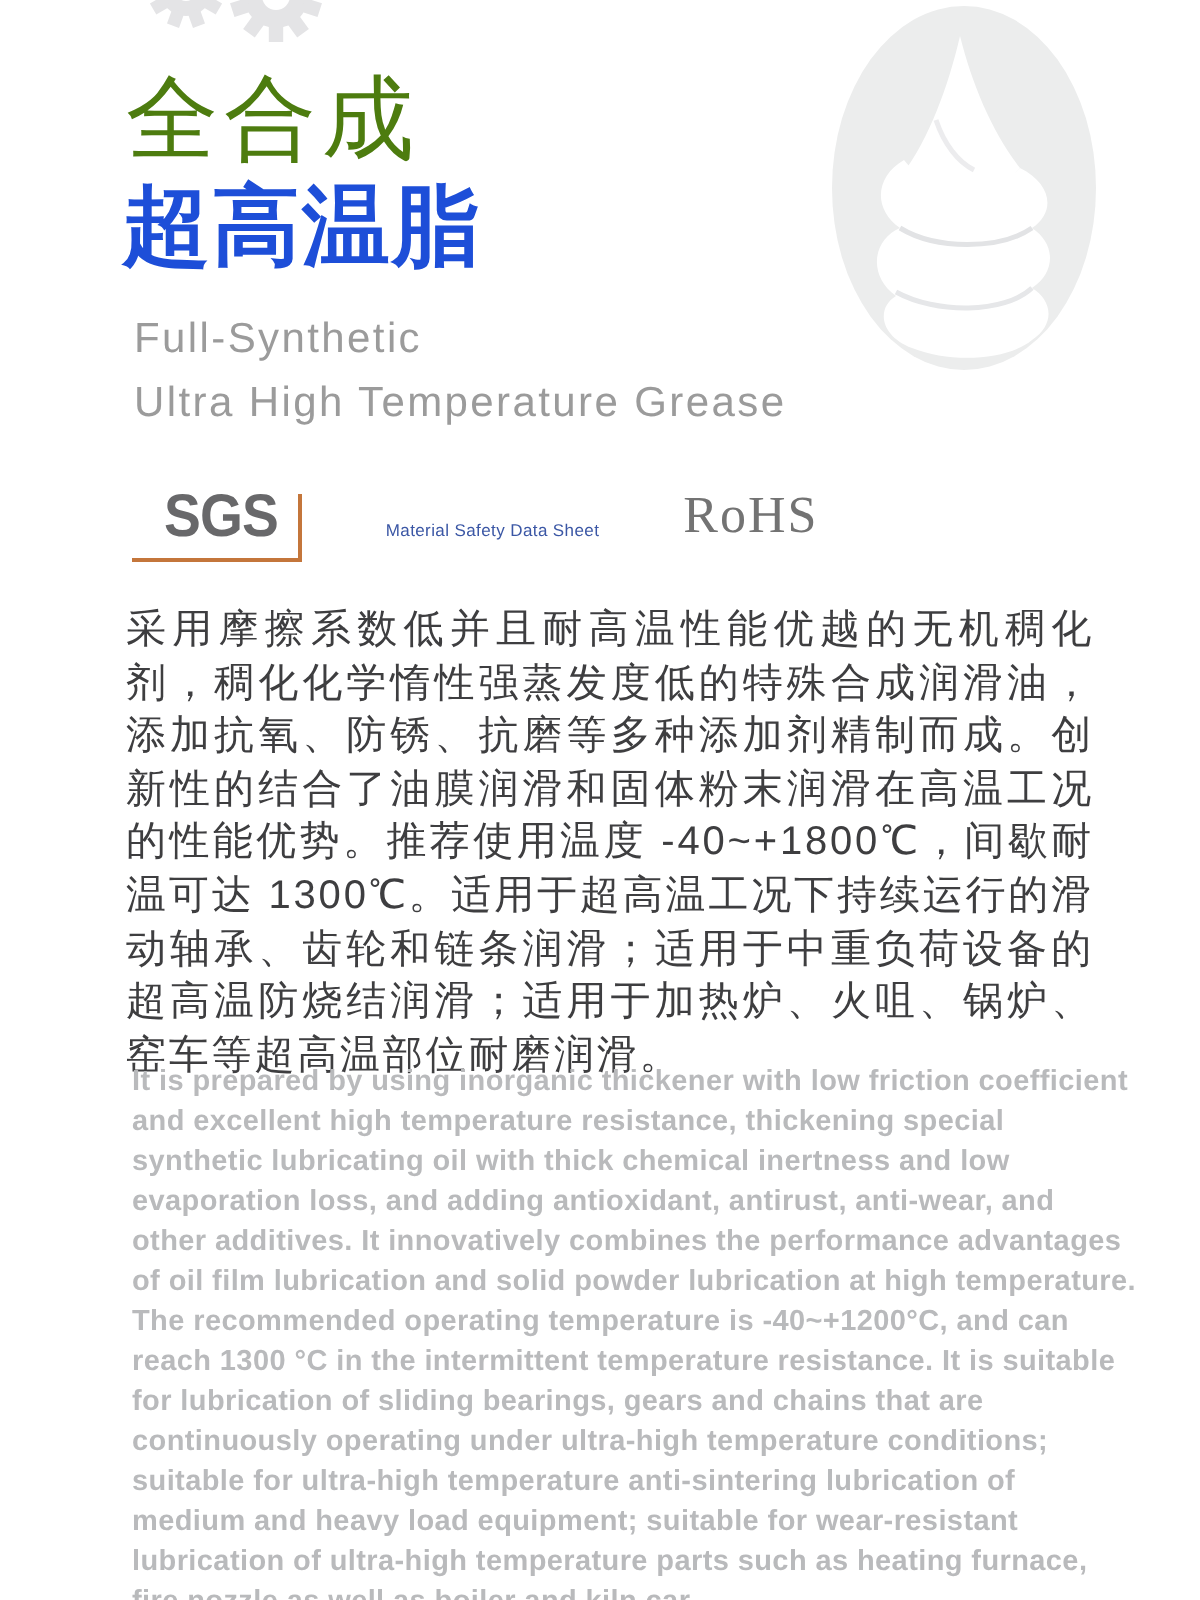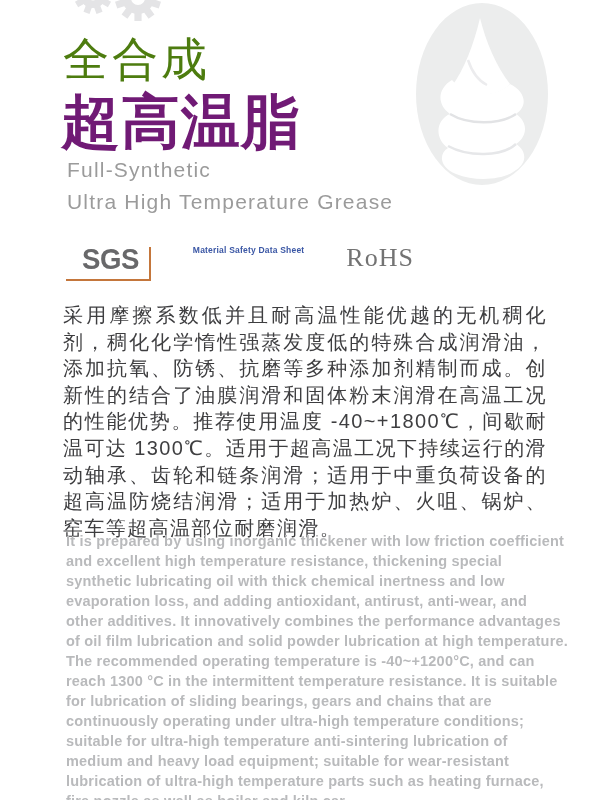--- a/index.html
+++ b/index.html
@@ -11,34 +11,34 @@
   .abs{position:absolute}
 
   
   .gears{left:70px;top:0;width:110px;height:32px;overflow:hidden}
 
   
   .photo{left:416px;top:2px;width:132px;height:184px}
 
   
   .title-cn{left:63px;top:34px;font-size:46px;color:#4d7c0f;font-weight:500;letter-spacing:3px;line-height:1.1}
-  .title-red{left:61px;top:90px;font-size:59px;color:#701a75;font-weight:700;letter-spacing:1px;line-height:1.1}
+  .title-red{left:61px;top:90px;font-size:44px;color:#1d4ed8;font-weight:700;letter-spacing:1px;line-height:1.1}
   .subtitle{left:67px;color:#9b9b9b;font-size:21px;letter-spacing:1.2px;white-space:nowrap}
   .subtitle.s1{top:158px}
   .subtitle.s2{top:190px}
 
   
   .logos{left:66px;top:242px;display:flex;align-items:flex-start;gap:42px}
   .sgs{position:relative;padding:2px 7px 7px 16px}
   .sgs-text{font-weight:700;font-size:30px;color:#68686a;letter-spacing:-0.5px;line-height:1;transform:scaleX(.92);transform-origin:left}
   .sgs-hline{position:absolute;left:0;right:0;bottom:0;height:2px;background:#c4763b}
   .sgs-vline{position:absolute;right:0;top:5px;bottom:0;width:2px;background:#c4763b}
   .msds{text-align:center;margin-top:1px}
   .msds-text{font-weight:700;font-size:31px;color:#2b4a9b;line-height:1;letter-spacing:1px}
-  .msds-sub{font-size:8.5px;color:#3b57a5;font-weight:700;margin-top:2px;white-space:nowrap;letter-spacing:.2px}
+  .msds-sub{font-size:8.5px;color:#3b57a5;font-weight:400;margin-top:17px;white-space:nowrap;letter-spacing:.2px}
   .rohs{font-family:"Liberation Serif",serif;font-size:26px;color:#737373;line-height:1;margin-top:3px;letter-spacing:1px}
 
   
   .para-cn{
     left:63px;top:302px;width:484px;
     font-size:20px;color:#3e3e40;line-height:26.6px;
     text-align:justify;letter-spacing:1.4px;
   }
   .para-en{
     left:66px;top:531px;width:502px;

